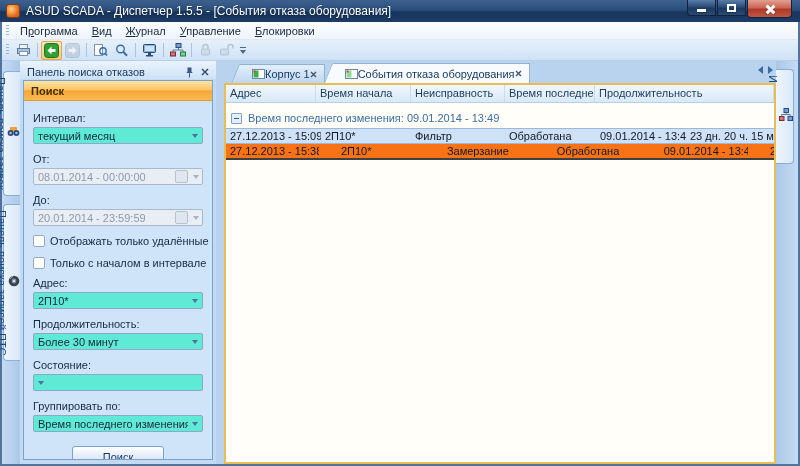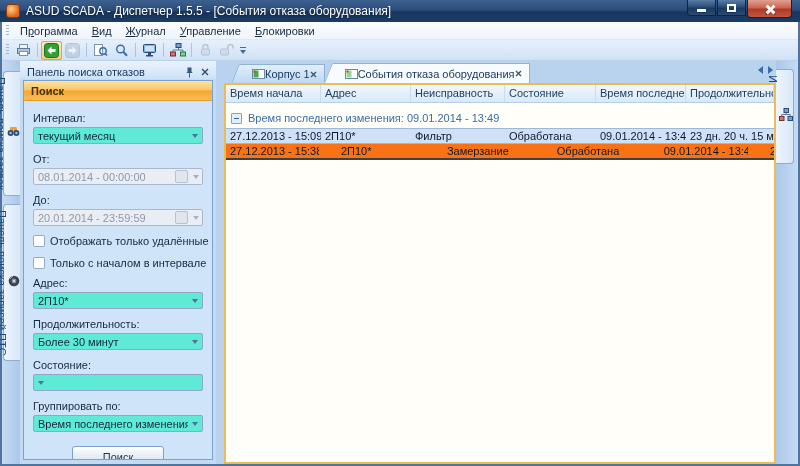--- a/index.html
+++ b/index.html
@@ -386,24 +386,23 @@
               </span>
           </div>
           <div class="tab-scroll">
             <span class="tri-left"></span>
             <span class="tri-right"></span>
           </div>
         </div>
 
         <div class="doc-content">
           <div class="grid-header">
+            <div class="gh-cell c1">Адрес</div>
             <div class="gh-cell c0">Время начала</div>
-            <div class="gh-cell c1">Адрес</div>
             <div class="gh-cell c2">Неисправность</div>
-            <div class="gh-cell c3">Состояние</div>
             <div class="gh-cell c4">Время последнего и...</div>
             <div class="gh-cell c5">Продолжительность</div>
           </div>
 
           <div class="grid-body">
             <div class="group-row">
               <span class="collapse-box">
                   <span class="minus"></span>
                 </span>
               <span class="group-text">Время последнего изменения: 09.01.2014 - 13:49</span>

